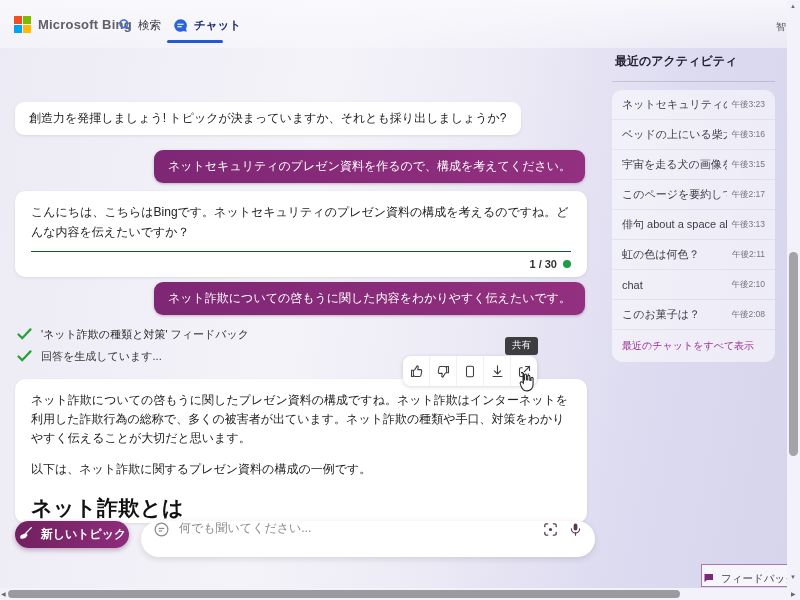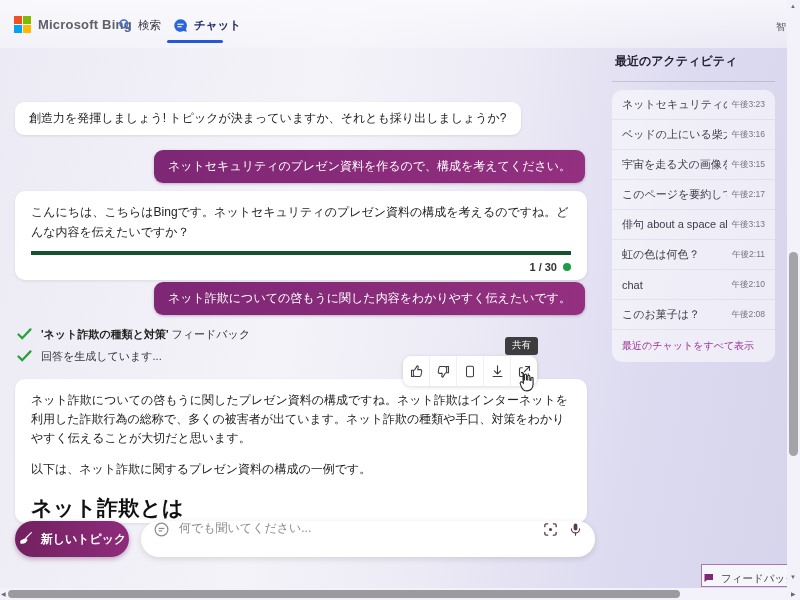--- a/index.html
+++ b/index.html
@@ -29,46 +29,46 @@
   .bubble { display:inline-block; font-size:12px; line-height:19px; color:#222; padding:7px 14px;
     border-radius:9px; background:#fff; box-shadow:0 1px 3px rgba(0,0,0,.09); }
   .bot1 { position:absolute; left:0; top:102px; max-width:560px; white-space:nowrap; }
   .user-bubble { position:absolute; right:2px; color:#fff; background:linear-gradient(90deg,#7e2775,#93307f);
     box-shadow:0 1px 3px rgba(80,20,80,.3); white-space:nowrap; }
   .user1 { top:150px; }
   .user2 { top:282px; }
   .botcard { position:absolute; left:0; top:191px; width:572px; border-radius:10px; background:#fff;
     box-shadow:0 1px 3px rgba(0,0,0,.09); padding:11px 16px 7px; }
   .botcard .msg { font-size:12px; line-height:20px; color:#222; }
-  .card-footer { margin-top:9px; padding-top:6px; border-top:4px solid #14532d; text-align:right;
+  .card-footer { margin-top:9px; padding-top:6px; border-top:1px solid #14532d; text-align:right;
     display:flex; justify-content:flex-end; align-items:center; gap:6px; }
   .counter { font-size:11px; font-weight:bold; color:#333; }
   .green-dot { width:8px; height:8px; border-radius:50%; background:#1e9e44; display:inline-block; }
   .status-row { position:absolute; left:2px; display:flex; align-items:center; gap:9px; font-size:11px; color:#333; }
   .status1 { top:327px; }
   .status2 { top:349px; }
-  .status-bold { font-weight:bold; color:#1f1f1f; }
+  .status-bold { font-weight:normal; color:#1f1f1f; }
   
   .msg-toolbar { position:absolute; left:388px; top:356px; width:134px; height:30px; background:#fff;
     border-radius:8px; box-shadow:0 1px 4px rgba(0,0,0,.15); display:flex; align-items:center; z-index:4; }
   .tb-btn { flex:1; height:100%; display:flex; align-items:center; justify-content:center; cursor:pointer;
     border-right:1px solid #f0eff3; }
   .tb-btn:last-child { border-right:none; }
   .tooltip { position:absolute; left:490px; top:337px; background:#3d3d40; color:#fff; font-size:9.5px;
     padding:2px 7px 3px; border-radius:3px; z-index:5; }
   .cursor { position:absolute; left:499px; top:369px; z-index:6; }
   
   .answercard { position:absolute; left:0; top:379px; width:572px; height:144px; border-radius:10px;
     background:#fff; box-shadow:0 1px 3px rgba(0,0,0,.09); padding:12px 16px; overflow:hidden; z-index:1; }
   .answercard p { font-size:12px; line-height:19px; color:#222; }
   .answercard .p2 { margin-top:12px; }
   .answercard h1 { margin-top:15px; font-size:21px; font-weight:bold; color:#111; letter-spacing:.5px; }
   
   .composer { position:absolute; left:15px; top:521px; width:580px; height:36px; z-index:7; display:flex; gap:12px; }
-  .newtopic { width:114px; height:36px; border-radius:18px; border:none; cursor:pointer;
+  .newtopic { width:114px; height:27px; border-radius:18px; border:none; cursor:pointer;
     background:linear-gradient(90deg,#72205f,#8e2c7c); color:#fff; font-size:12px; font-weight:bold;
     display:flex; align-items:center; justify-content:center; gap:7px; box-shadow:0 2px 5px rgba(90,20,80,.35);
     font-family:inherit; }
   .inputpill { flex:1; height:36px; background:#fff; border-radius:18px; box-shadow:0 2px 6px rgba(0,0,0,.12);
     display:flex; align-items:flex-start; padding:0 12px 0 12px; gap:9px; }
   .inputpill input { flex:1; border:none; outline:none; font-size:12px; color:#333; background:transparent;
     font-family:inherit; }
   .inputpill input::placeholder { color:#8a8990; }
   .pill-icon { display:flex; align-items:center; justify-content:center; cursor:pointer; }
   

